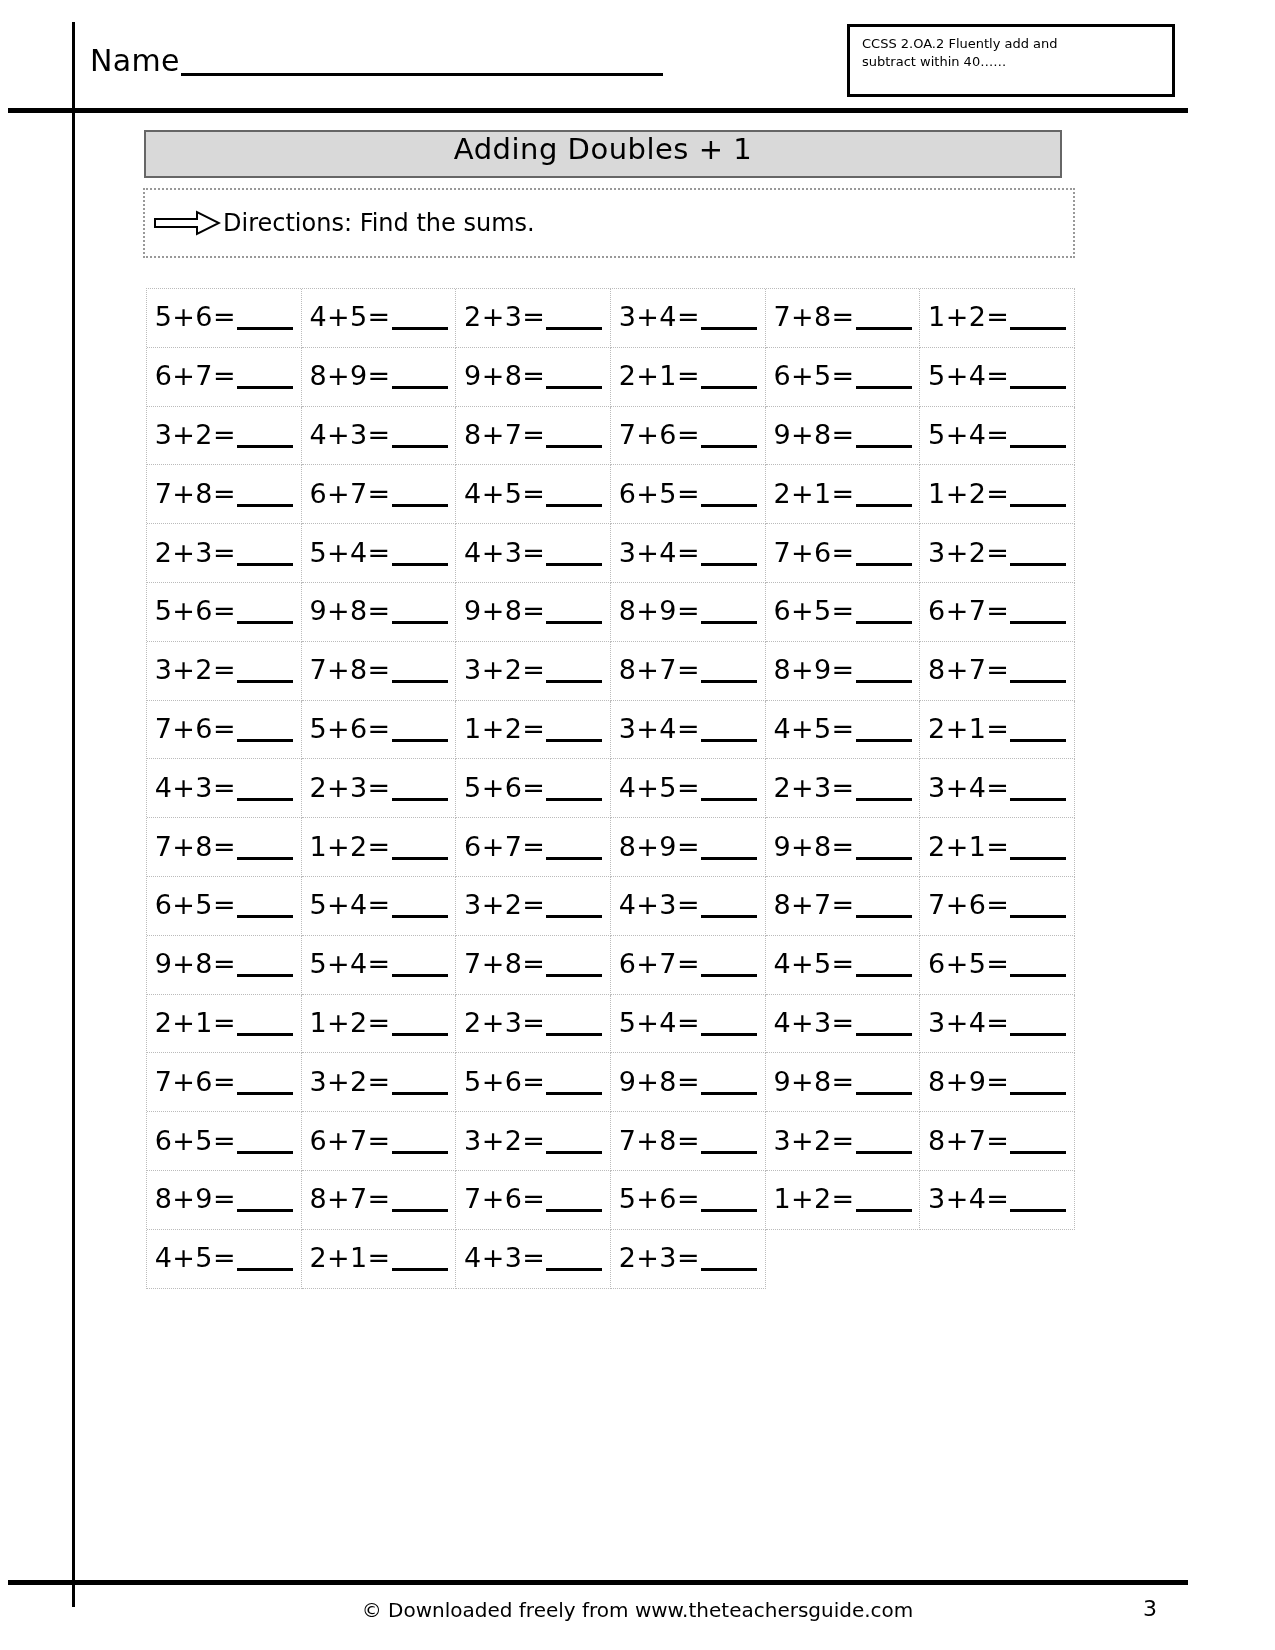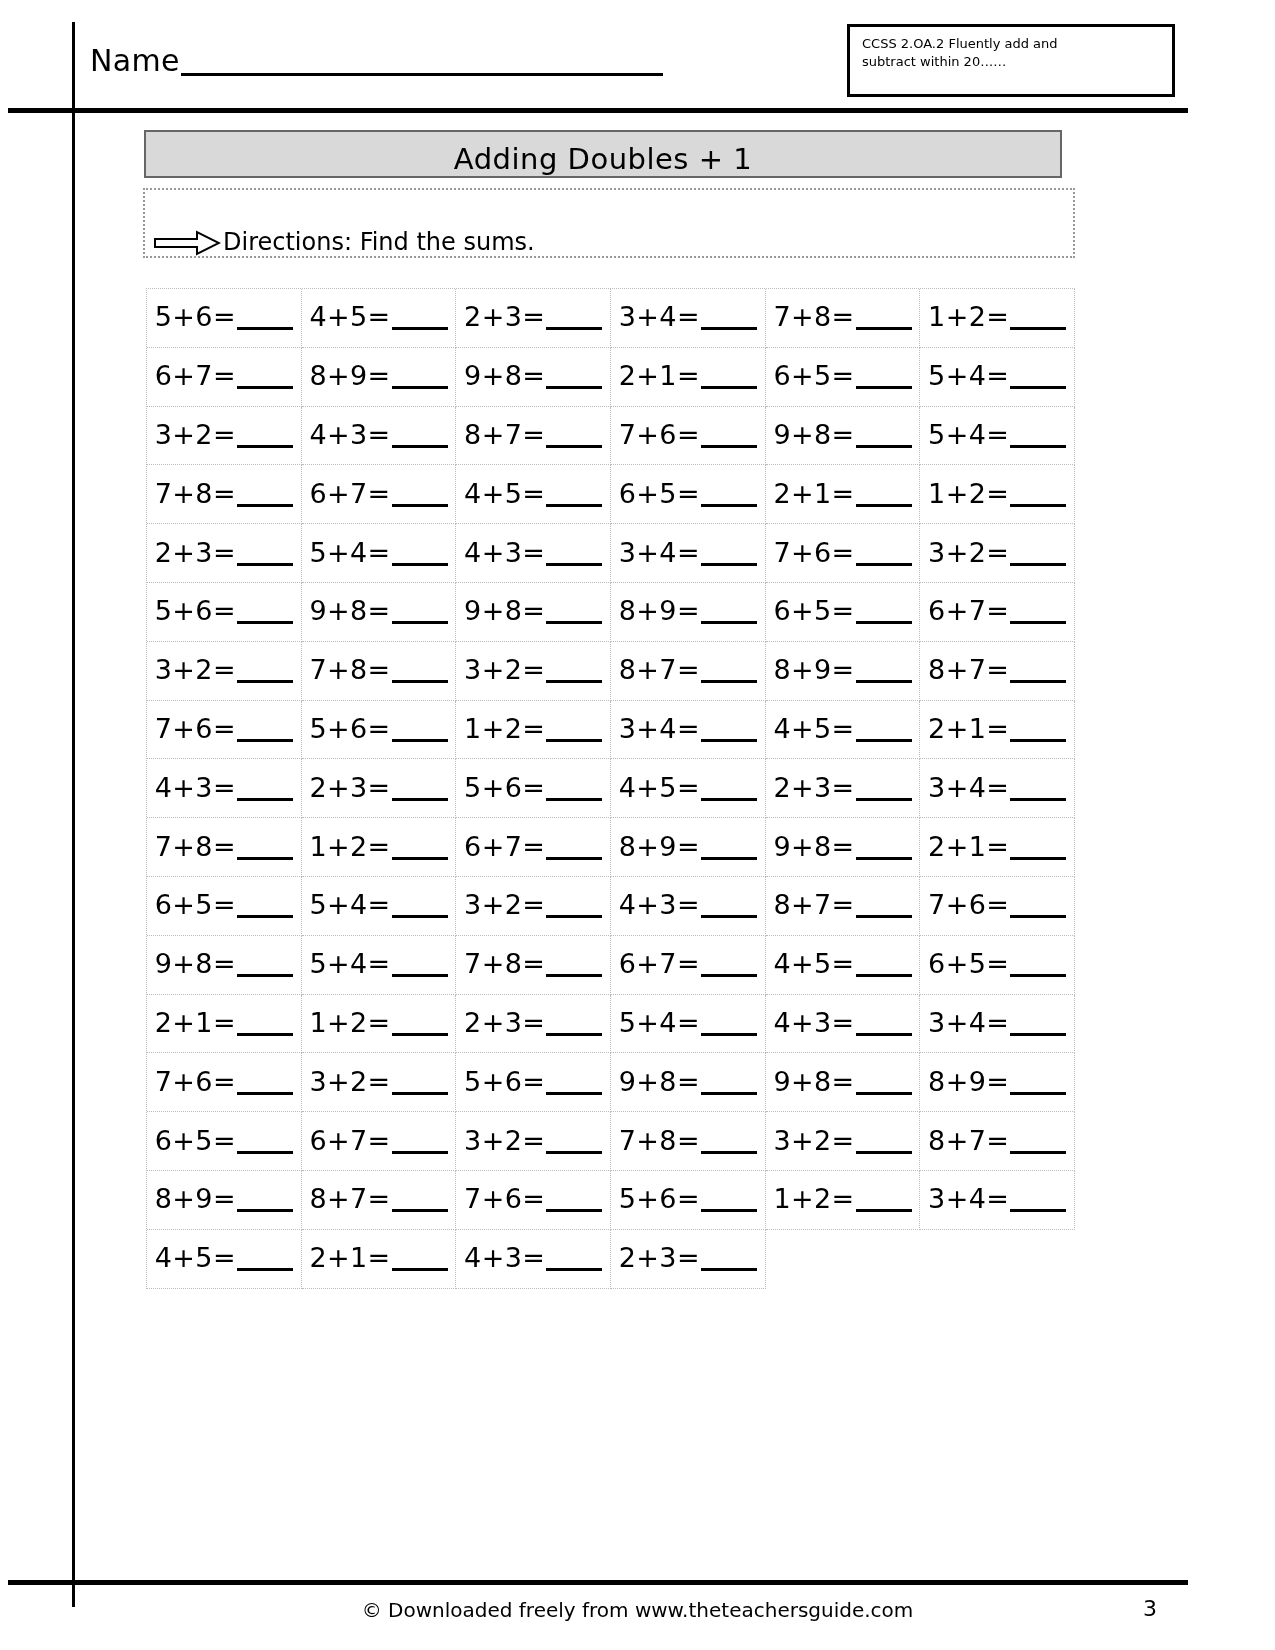--- a/index.html
+++ b/index.html
@@ -97,41 +97,41 @@
   .title-bar {
     position: absolute;
     left: 144px;
     top: 130px;
     width: 918px;
     height: 48px;
     background: #d9d9d9;
     border: 2px solid #666;
     box-sizing: border-box;
     display: flex;
-    align-items: flex-end;
+    align-items: flex-start;
     justify-content: center;
   }
   .title-text {
     font-size: 29px;
     color: #000;
     letter-spacing: 0.5px;
   }
 
   
   .directions-box {
     position: absolute;
     left: 143px;
     top: 188px;
     width: 932px;
     height: 70px;
     border: 2px dotted #999;
     box-sizing: border-box;
     background: #fff;
     display: flex;
-    align-items: flex-end;
+    align-items: center;
     padding-left: 8px;
   }
   .arrow-icon {
     width: 68px;
     height: 26px;
     flex: none;
     margin-right: 2px;
     display: block;
   }
   .directions-text {
@@ -208,21 +208,21 @@
   <div class="top-rule"></div>
   <div class="bottom-rule"></div>
 
   <div class="name-row">
     <span class="name-label">Name</span>
     <span class="name-blank"></span>
   </div>
 
   <div class="ccss-box">
     <div class="ccss-line">CCSS  2.OA.2  Fluently add and</div>
-    <div class="ccss-line">subtract within 20……</div>
+    <div class="ccss-line">subtract within 40……</div>
   </div>
 
   <div class="title-bar">
     <span class="title-text">Adding Doubles + 1</span>
   </div>
 
   <div class="directions-box">
     <svg class="arrow-icon" viewBox="0 0 68 26">
       <path d="M2 9 L44 9 L44 2 L66 13 L44 24 L44 17 L2 17 Z" fill="#ffffff" stroke="#000000" stroke-width="2" stroke-linejoin="miter"></path>
     </svg>

